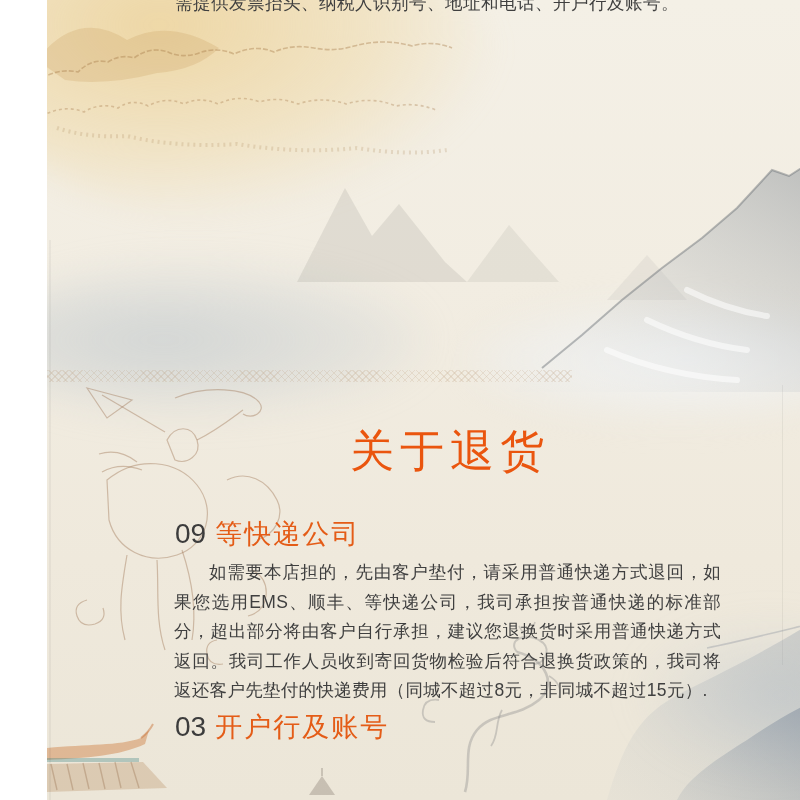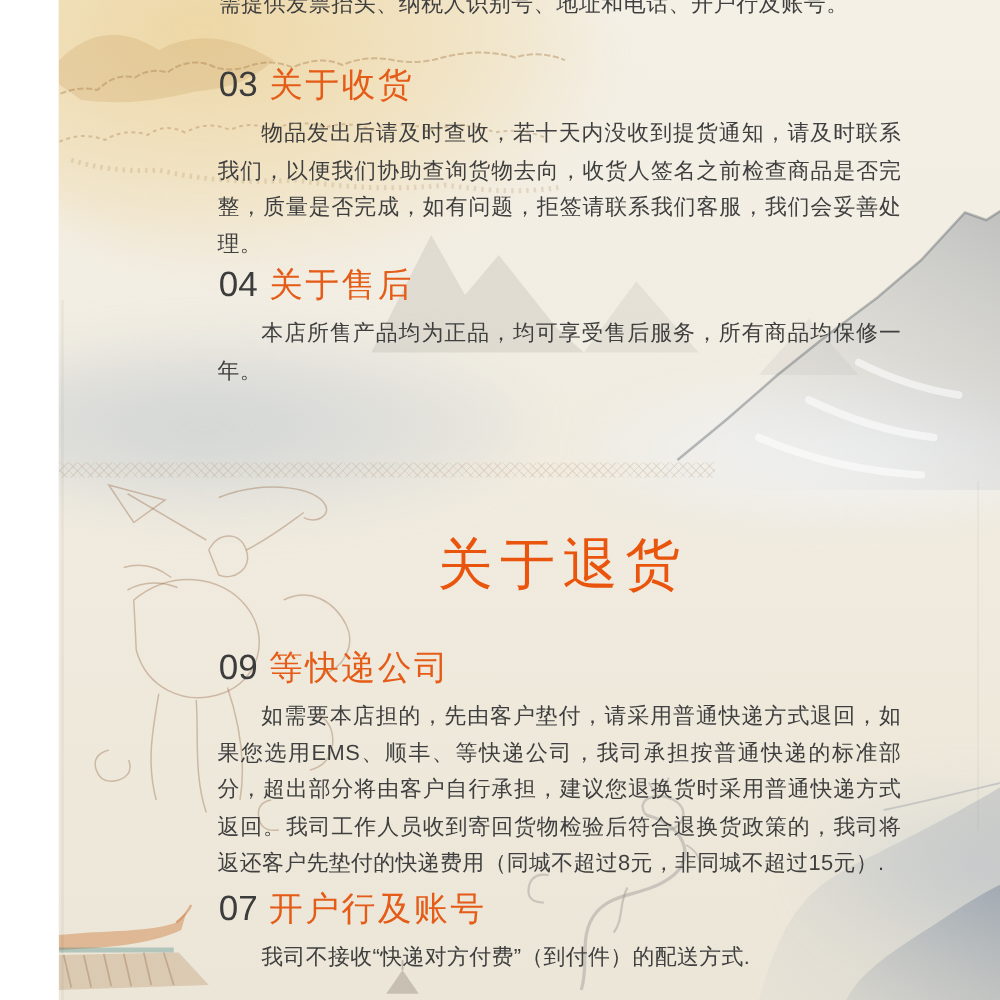--- a/index.html
+++ b/index.html
@@ -125,35 +125,26 @@
       <path d="M275,776 L275,768" stroke="rgba(120,110,100,0.4)" stroke-width="1.5"></path>
     </g>
 
     <rect x="2" y="240" width="2" height="560" fill="rgba(0,0,0,0.04)"></rect>
   </svg>
 
   <div class="xband"></div>
 
   <div class="topline">需提供发票抬头、纳税人识别号、地址和电话、开户行及账号。</div>
 
-  <div class="sec-heading" style="top:51px">
-    <span class="num">03</span><span class="ttl">关于收货</span>
-  </div>
-  <p class="body-p" style="top:92px">物品发出后请及时查收，若十天内没收到提货通知，请及时联系我们，以便我们协助查询货物去向，收货人签名之前检查商品是否完整，质量是否完成，如有问题，拒签请联系我们客服，我们会妥善处理。</p>
 
-  <div class="sec-heading" style="top:211px">
-    <span class="num">04</span><span class="ttl">关于售后</span>
-  </div>
-  <p class="body-p" style="top:252px">本店所售产品均为正品，均可享受售后服务，所有商品均保修一年。</p>
 
   <h1 class="banner">关于退货</h1>
 
   <div class="sec-heading" style="top:517px">
     <span class="num">09</span><span class="ttl">等快递公司</span>
   </div>
   <p class="body-p" style="top:558px">如需要本店担的，先由客户垫付，请采用普通快递方式退回，如果您选用EMS、顺丰、等快递公司，我司承担按普通快递的标准部分，超出部分将由客户自行承担，建议您退换货时采用普通快递方式返回。我司工作人员收到寄回货物检验后符合退换货政策的，我司将返还客户先垫付的快递费用（同城不超过8元，非同城不超过15元）.</p>
 
   <div class="sec-heading" style="top:710px">
-    <span class="num">07</span><span class="ttl">开户行及账号</span>
+    <span class="num">03</span><span class="ttl">开户行及账号</span>
   </div>
-  <p class="body-p" style="top:751px">我司不接收“快递对方付费”（到付件）的配送方式.</p>
 
 </div>
 
 </body></html>

